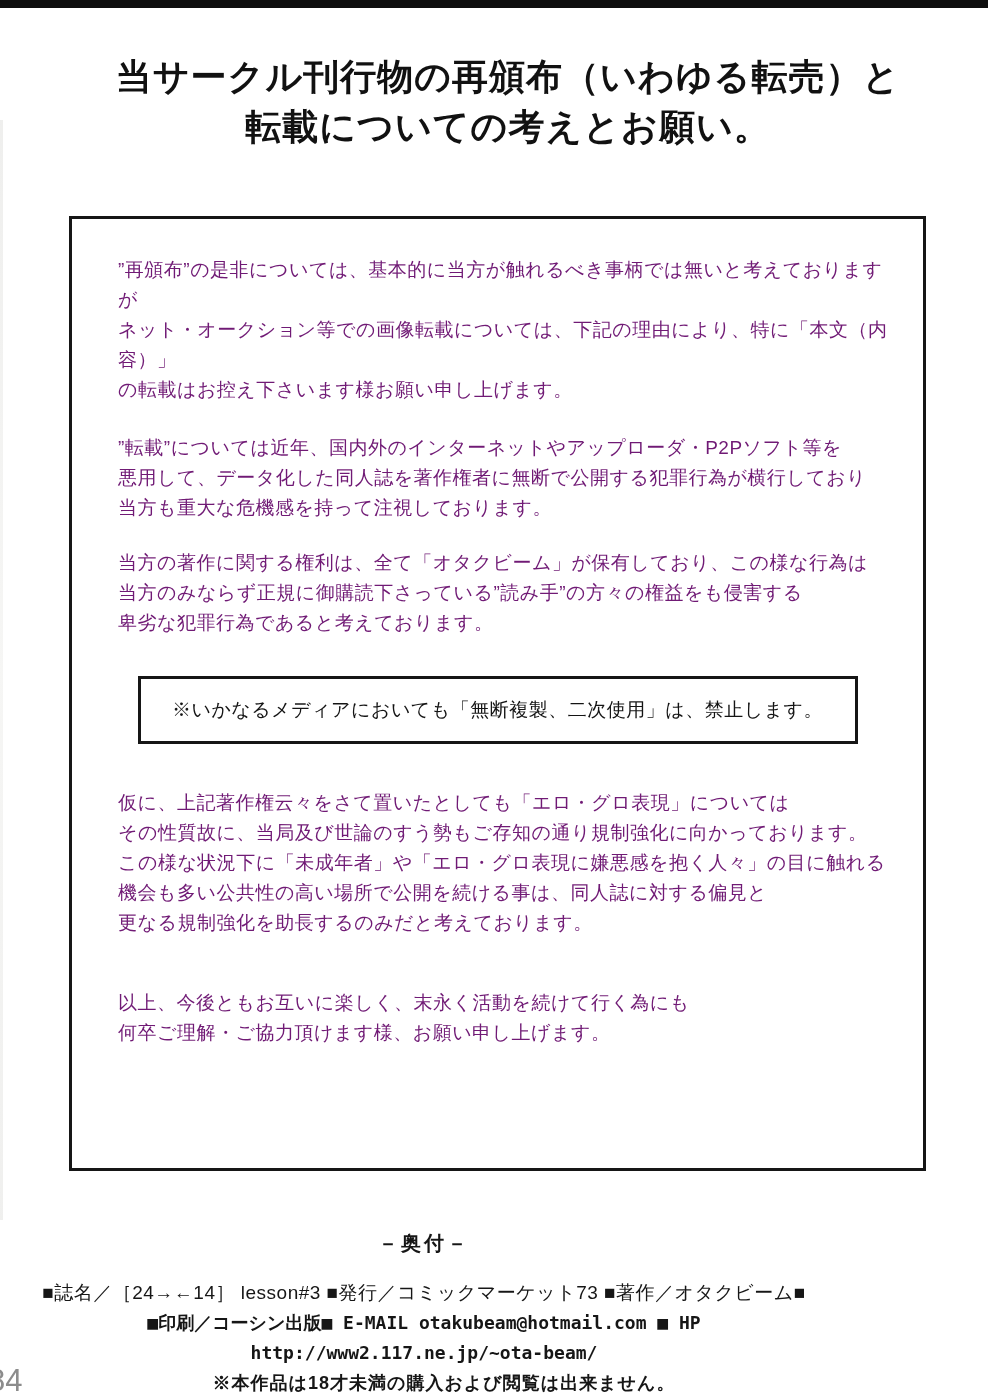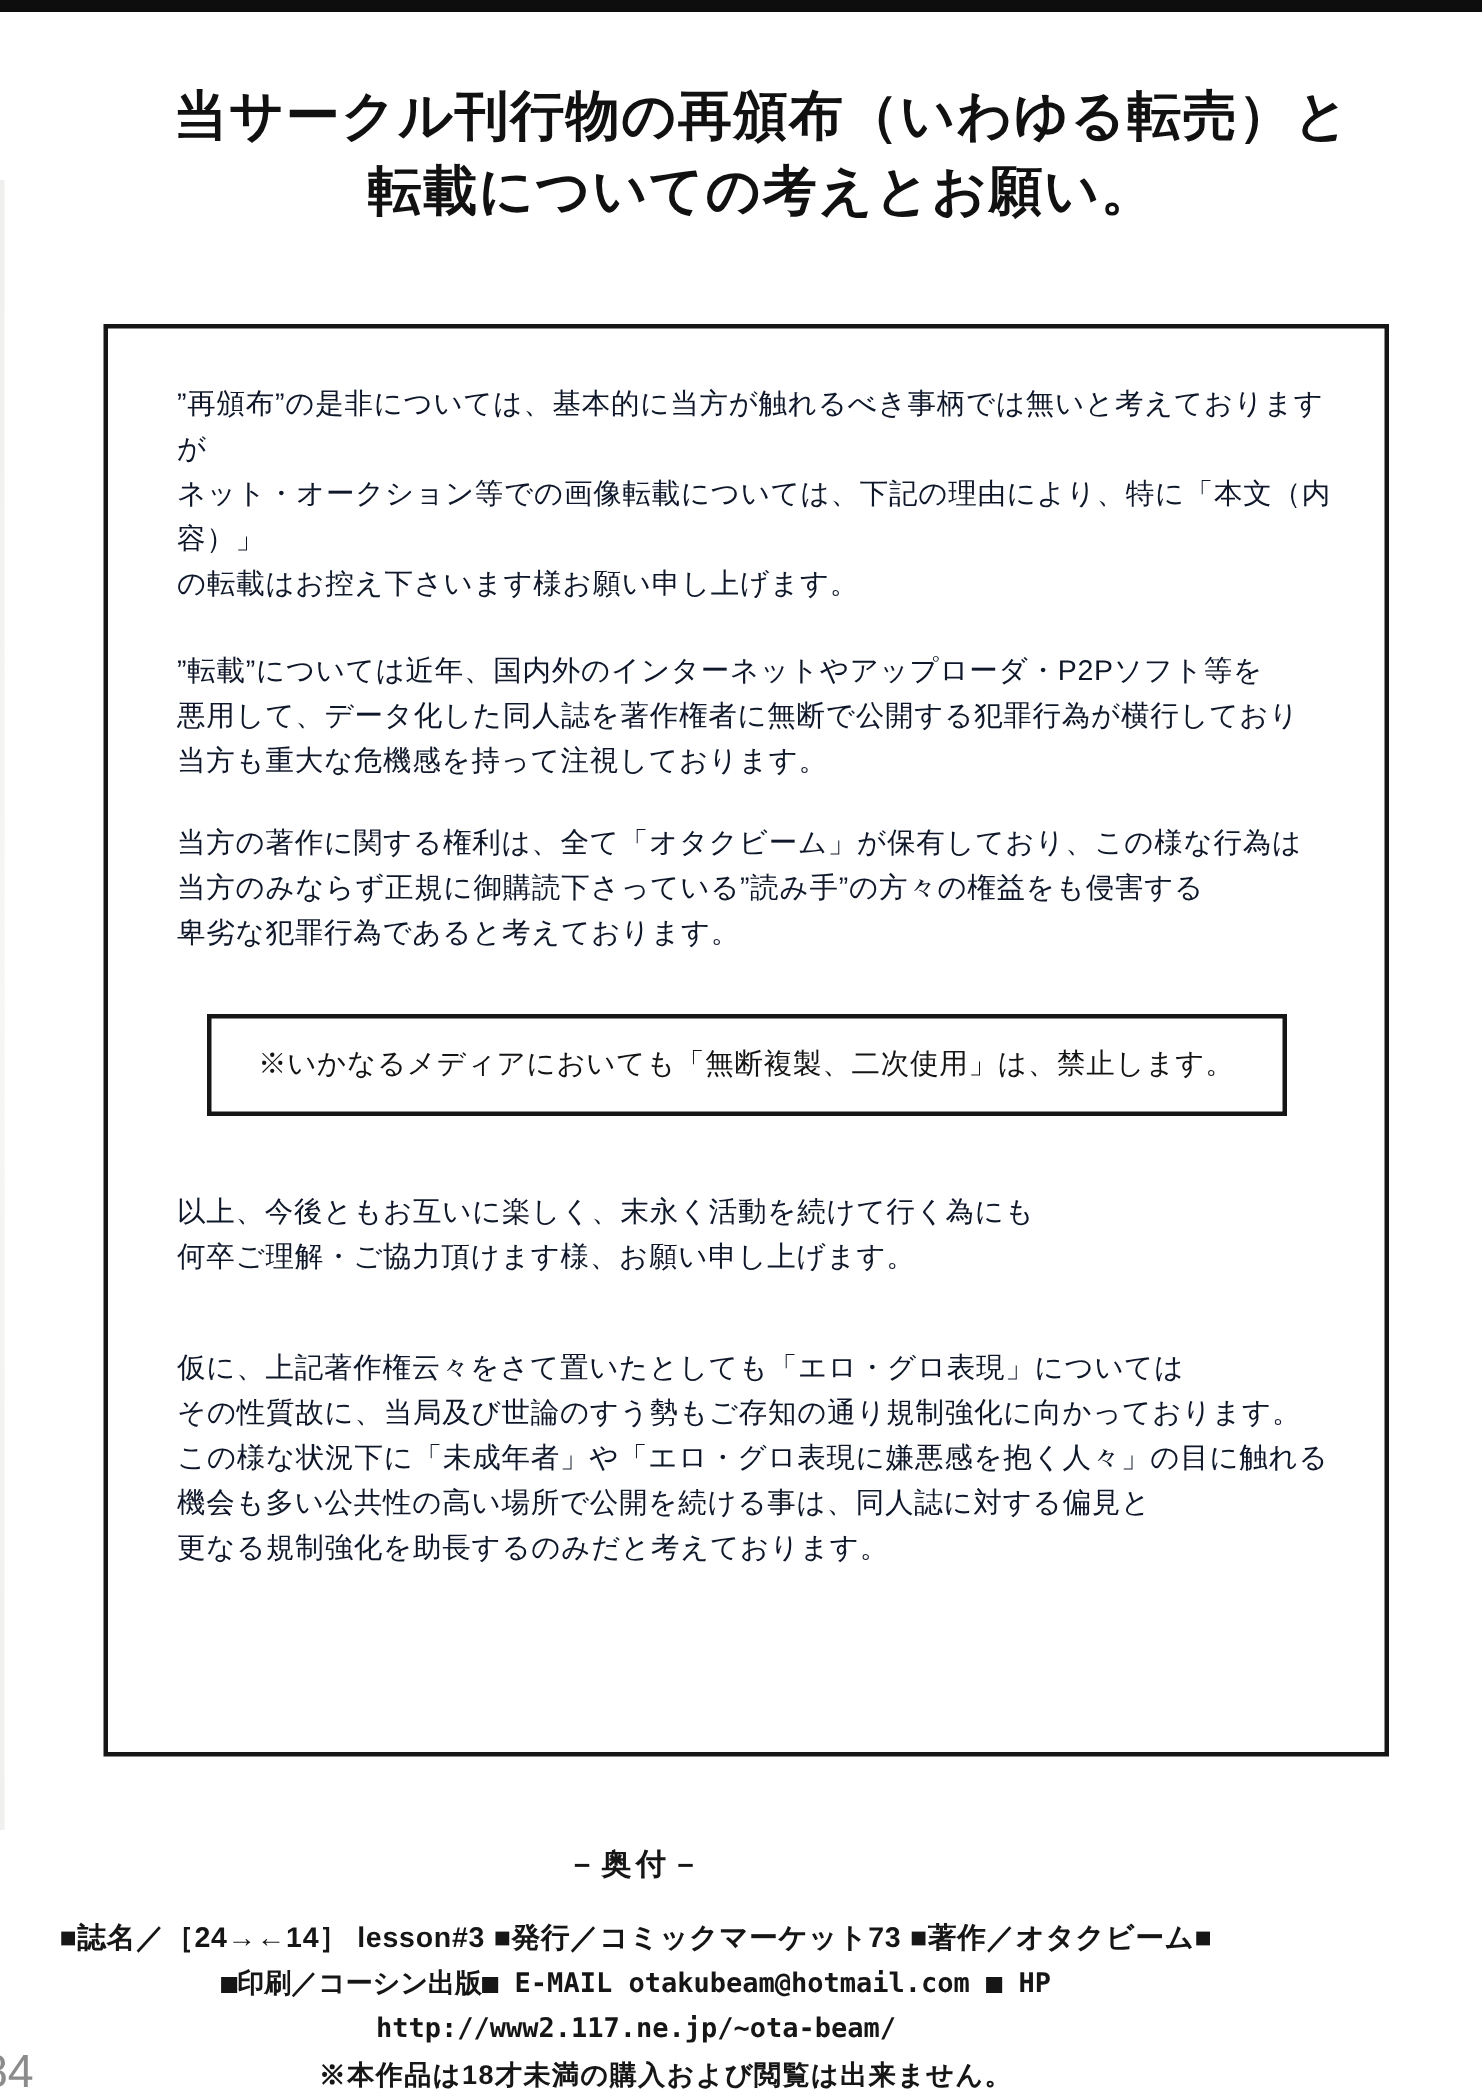--- a/index.html
+++ b/index.html
@@ -48,21 +48,21 @@
     height: 955px;
     border: 3px solid #161616;
     background: #ffffff;
   }
   .para {
     padding: 0 26px 0 46px;
     font-size: 19px;
     line-height: 30px;
     letter-spacing: 0.5px;
     white-space: pre-line;
-    color: #0f172a;
+    color: #701a75;
   }
   .para-1 { margin-top: 36px; }
   .para-2 { margin-top: 28px; }
   .para-3 { margin-top: 25px; }
   .para-4 { margin-top: 44px; }
   .para-5 { margin-top: 50px; }
   .inner-notice-box {
     margin: 38px auto 0;
     width: 720px;
     border: 3px solid #161616;
@@ -92,21 +92,21 @@
   }
   .colophon p { line-height: 30px; }
   .colophon-heading {
     font-size: 20px;
     font-weight: bold;
     letter-spacing: 3px;
     margin-bottom: 20px;
   }
   .colophon-line1 {
     font-size: 19px;
-    font-weight: bold;
+    font-weight: normal;
     letter-spacing: 0.5px;
     margin-top: 11px;
   }
   .colophon-line2 {
     font-size: 18px;
     font-weight: bold;
     font-family: "DejaVu Sans Mono", "Liberation Sans", monospace;
     letter-spacing: 0px;
   }
   .colophon-line3 {
@@ -144,28 +144,28 @@
     <p class="para para-2">”転載”については近年、国内外のインターネットやアップローダ・P2Pソフト等を
 悪用して、データ化した同人誌を著作権者に無断で公開する犯罪行為が横行しており
 当方も重大な危機感を持って注視しております。</p>
 
     <p class="para para-3">当方の著作に関する権利は、全て「オタクビーム」が保有しており、この様な行為は
 当方のみならず正規に御購読下さっている”読み手”の方々の権益をも侵害する
 卑劣な犯罪行為であると考えております。</p>
 
     <div class="inner-notice-box">※いかなるメディアにおいても「無断複製、二次使用」は、禁止します。</div>
 
-    <p class="para para-5">以上、今後ともお互いに楽しく、末永く活動を続けて行く為にも
-何卒ご理解・ご協力頂けます様、お願い申し上げます。</p>
-
     <p class="para para-4">仮に、上記著作権云々をさて置いたとしても「エロ・グロ表現」については
 その性質故に、当局及び世論のすう勢もご存知の通り規制強化に向かっております。
 この様な状況下に「未成年者」や「エロ・グロ表現に嫌悪感を抱く人々」の目に触れる
 機会も多い公共性の高い場所で公開を続ける事は、同人誌に対する偏見と
 更なる規制強化を助長するのみだと考えております。</p>
+
+    <p class="para para-5">以上、今後ともお互いに楽しく、末永く活動を続けて行く為にも
+何卒ご理解・ご協力頂けます様、お願い申し上げます。</p>
 
 
   </div>
 
   <div class="colophon">
     <p class="colophon-heading">－奥付－</p>
     <p class="colophon-line1">■誌名／［24→←14］ lesson#3 ■発行／コミックマーケット73 ■著作／オタクビーム■</p>
     <p class="colophon-line2">■印刷／コーシン出版■ E-MAIL otakubeam@hotmail.com ■ HP http://www2.117.ne.jp/~ota-beam/</p>
     <p class="colophon-line3">※本作品は18才未満の購入および閲覧は出来ません。</p>
   </div>

